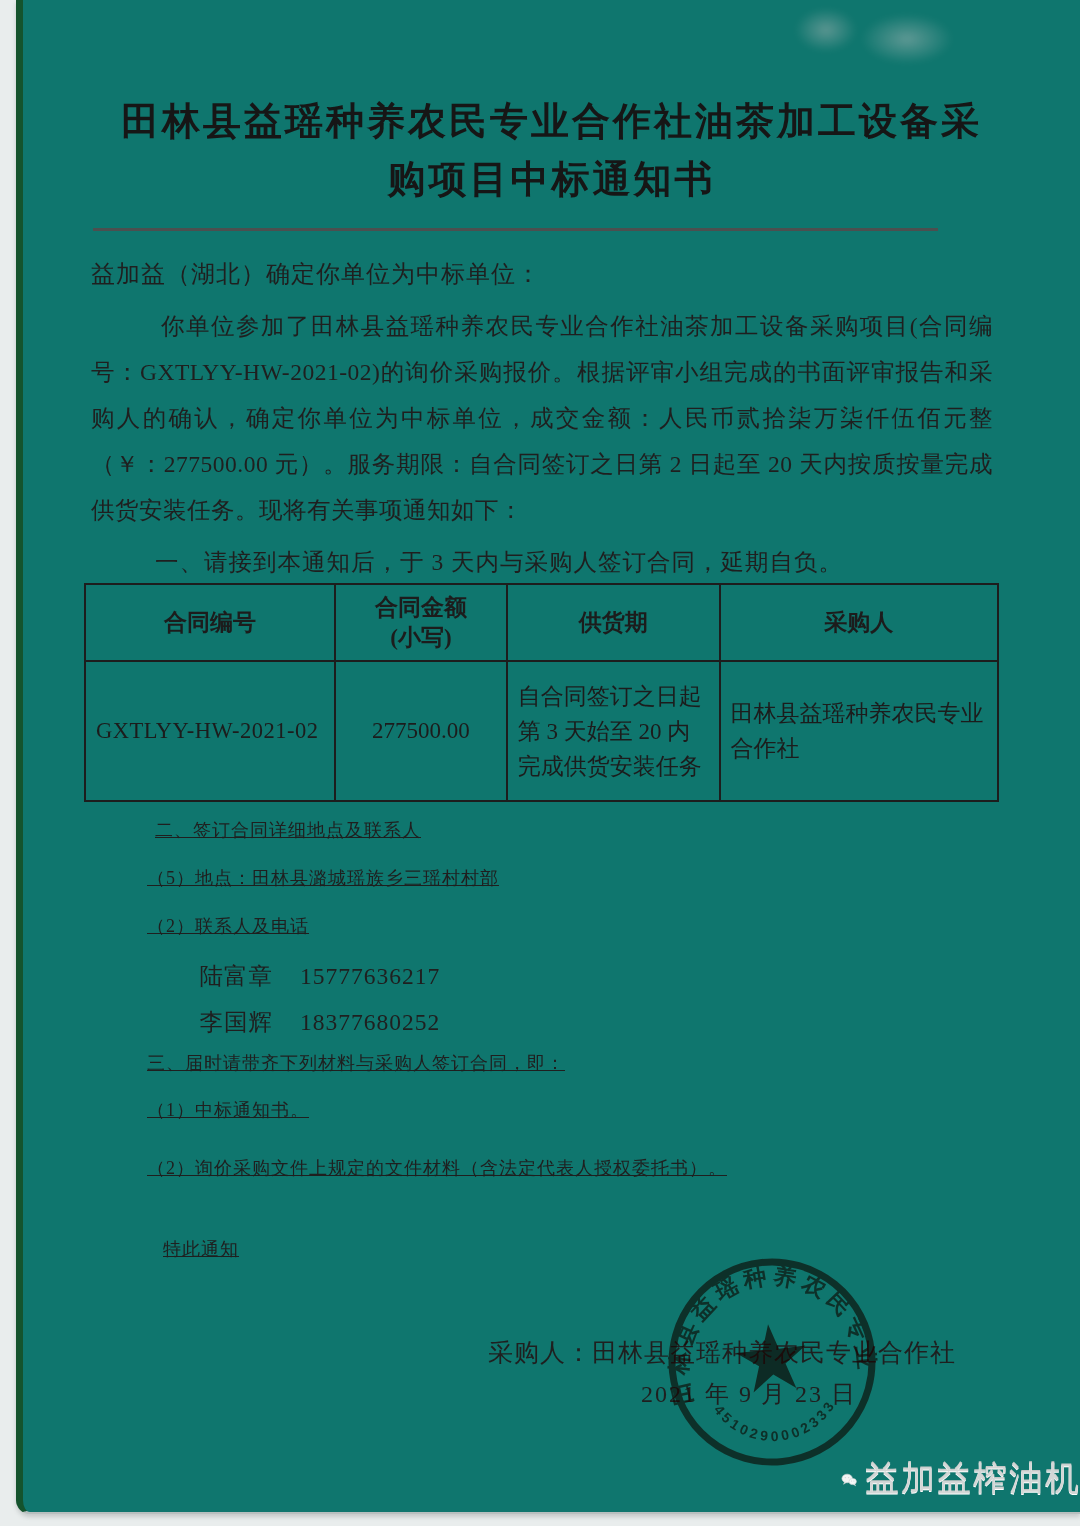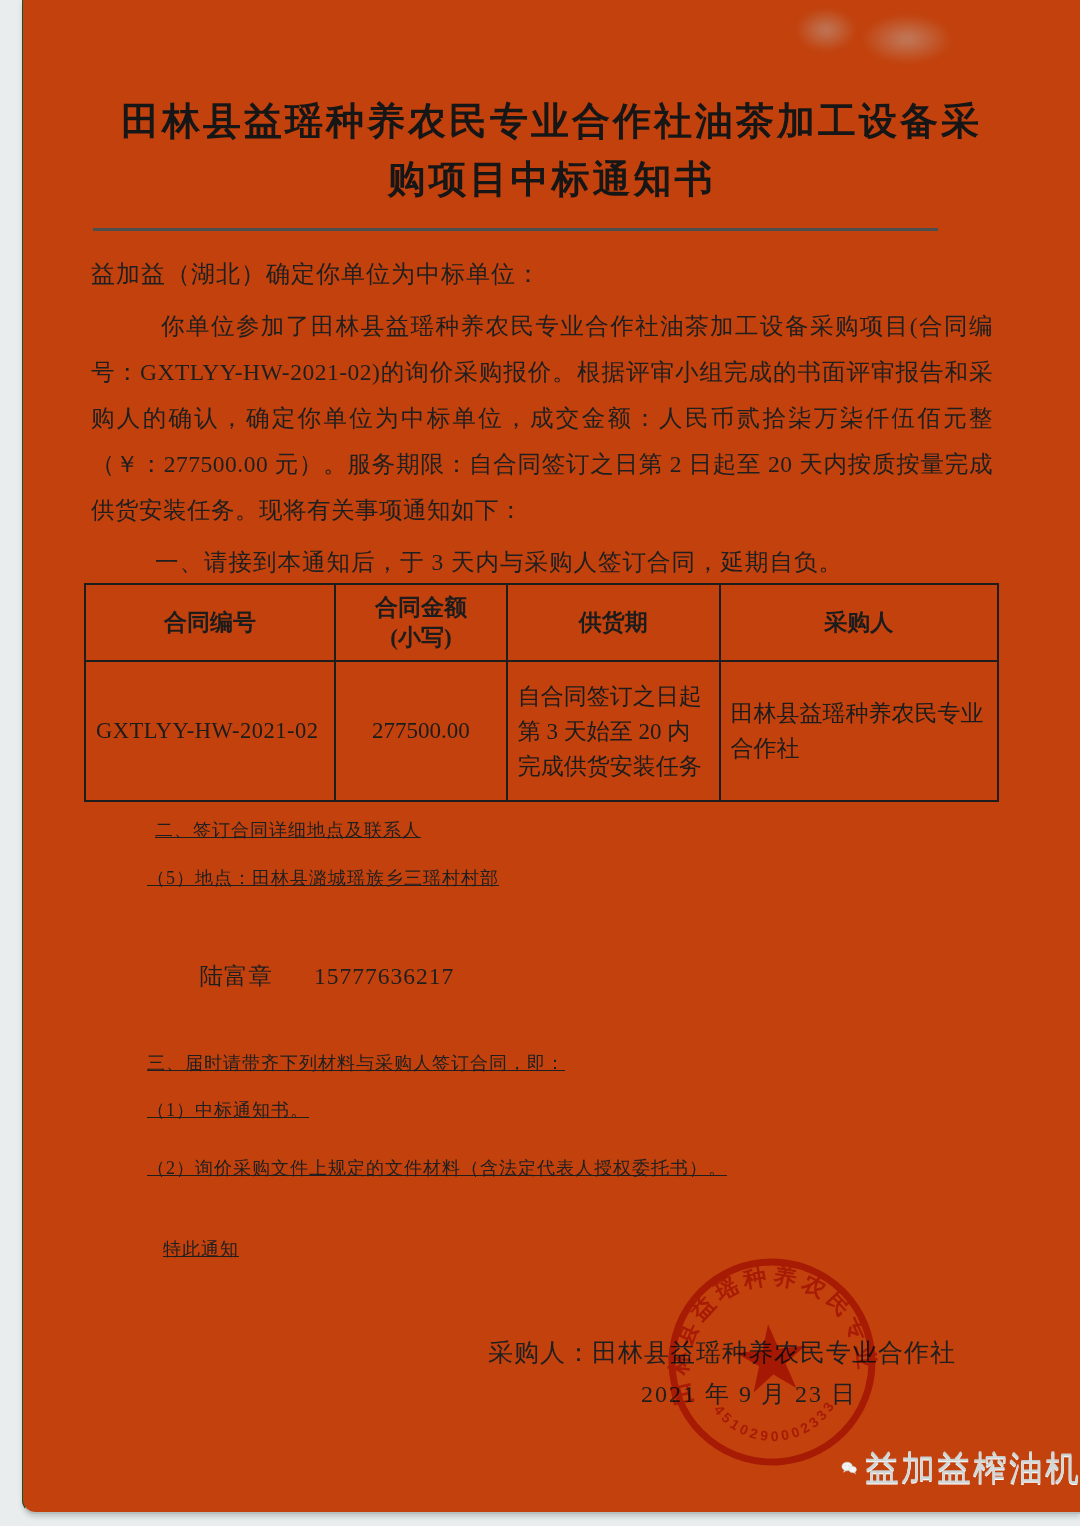--- a/index.html
+++ b/index.html
@@ -3,23 +3,23 @@
 <meta charset="utf-8">
 <style>
   html,body{margin:0;padding:0;}
   body{
     width:1080px;height:1526px;position:relative;overflow:hidden;
     background:#e9eded;
     font-family:"Liberation Serif","DejaVu Serif",serif;
     color:#1f1f1f;
   }
   .page{
-    position:absolute;left:22px;top:0;width:1057px;height:1512px;
-    background:#c2410c;
-    border-left:1px solid #14532d;
+    position:absolute;left:16px;top:0;width:1057px;height:1512px;
+    background:#0f766e;
+    border-left:7px solid #14532d;
     border-bottom:2px solid #b8bfbf;
     border-bottom-left-radius:14px;
     box-shadow:0 3px 4px rgba(90,100,100,.25);
   }
   .abs{position:absolute;}
   .doc-title{
     left:0;top:92px;width:100%;
     text-align:center;font-size:38px;font-weight:bold;
     line-height:58px;letter-spacing:3px;color:#161616;
   }
@@ -58,41 +58,41 @@
   td.cell-delivery,td.cell-buyer{text-align:left;line-height:35px;padding:8px 8px 8px 10px;}
   .sec-line{
     left:68px;width:902px;font-size:18px;letter-spacing:1px;text-decoration:underline;
   }
   .sec2-heading{top:818px;text-indent:64px;}
   .sec2-item1{top:866px;text-indent:56px;}
   .sec2-item2{top:914px;text-indent:56px;}
   .contact{left:142px;width:700px;font-size:23.5px;letter-spacing:1px;}
   .contact-0{top:960px;} .contact-1{top:1006px;}
   .contact .c-name{display:inline-block;min-width:108px;text-align:right;}
-  .contact .c-phone{display:inline-block;margin-left:34px;letter-spacing:1px;}
+  .contact .c-phone{display:inline-block;margin-left:20px;letter-spacing:1px;}
   .sec3-heading{top:1051px;text-indent:56px;}
   .sec3-item1{top:1098px;text-indent:56px;}
   .sec3-item2{top:1145px;line-height:47px;text-indent:56px;text-align:justify;text-align-last:left;}
   .closing{top:1237px;text-indent:72px;}
   .sig-buyer{
     left:465px;top:1336px;width:560px;
     font-size:25px;letter-spacing:1px;z-index:3;
   }
   .sig-date{
     left:618px;top:1378px;width:300px;
     font-size:24px;letter-spacing:2px;z-index:3;
   }
   .stamp{
     left:641px;top:1254px;width:216px;height:216px;z-index:4;
     mix-blend-mode:multiply;opacity:.82;
     transform:rotate(-6deg);
   }
   .watermark{
     left:818px;top:1446px;width:240px;height:56px;z-index:2;
-    display:flex;align-items:flex-start;gap:8px;
+    display:flex;align-items:flex-end;gap:8px;
   }
   .wm-text{
     font-size:34px;color:#d3d7d6;letter-spacing:2px;
     font-family:"Liberation Sans","DejaVu Sans",sans-serif;
     text-shadow:0 1px 0 #ffffff, 0 -1px 0 #c3c7c6;
     white-space:nowrap;
   }
   .smudge{
     border-radius:50%;filter:blur(3px);opacity:.45;z-index:1;
   }
@@ -150,24 +150,29 @@
         <td class="cell-contract">GXTLYY-HW-2021-02</td>
         <td class="cell-amount">277500.00</td>
         <td class="cell-delivery">自合同签订之日起第 3 天始至 20 内完成供货安装任务</td>
         <td class="cell-buyer">田林县益瑶种养农民专业合作社</td>
       </tr>
     </tbody>
   </table>
 
   <div class="abs sec-line sec2-heading">二、签订合同详细地点及联系人</div>
   <div class="abs sec-line sec2-item1">（5）地点：田林县潞城瑶族乡三瑶村村部</div>
+  <div class="abs sec-line sec2-item2">（2）联系人及电话</div>
 
   <div class="abs contact contact-0">
     <span class="c-name">陆富章</span>
     <span class="c-phone">15777636217</span>
+  </div>
+  <div class="abs contact contact-1">
+    <span class="c-name">李国辉</span>
+    <span class="c-phone">18377680252</span>
   </div>
 
   <div class="abs sec-line sec3-heading">三、届时请带齐下列材料与采购人签订合同，即：</div>
   <div class="abs sec-line sec3-item1">（1）中标通知书。</div>
   <div class="abs sec-line sec3-item2">（2）询价采购文件上规定的文件材料（含法定代表人授权委托书）。</div>
   <div class="abs sec-line closing">特此通知</div>
 
   <div class="abs sig-buyer">采购人：田林县益瑶种养农民专业合作社</div>
   <div class="abs sig-date">2021 年 9 月 23 日</div>
 

